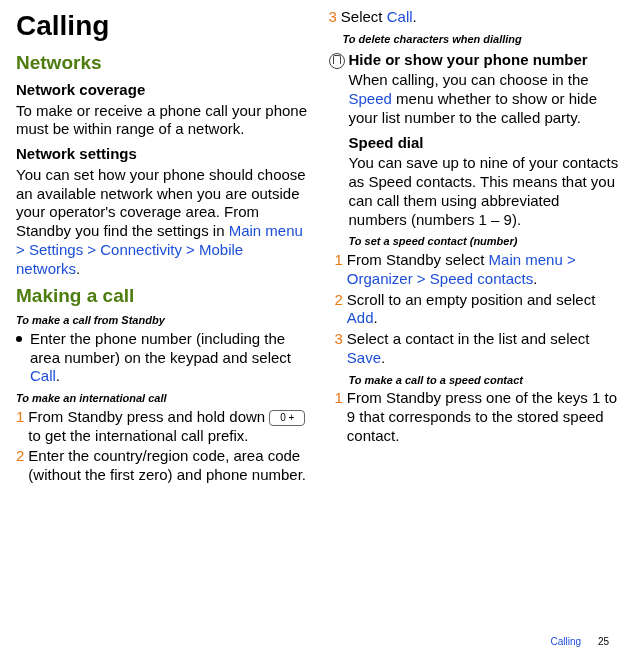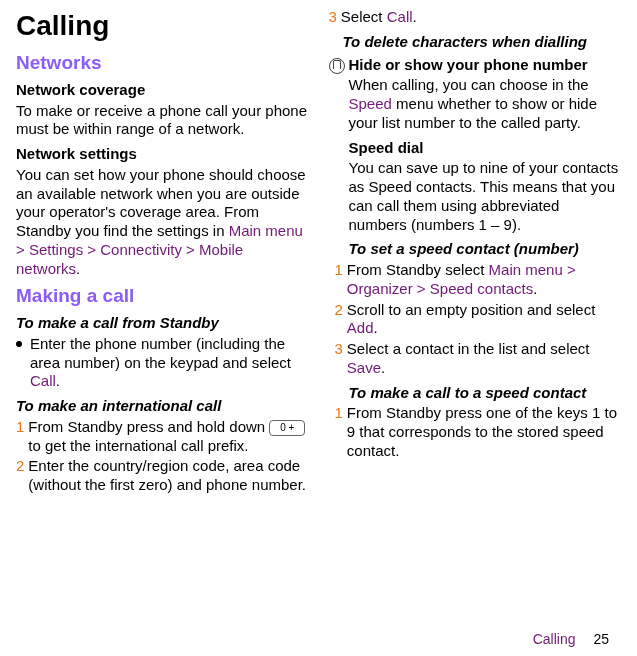--- a/index.html
+++ b/index.html
@@ -29,46 +29,46 @@
     
     h1 {
       font-size: 28px;
       font-weight: bold;
       margin-bottom: 8px;
     }
     
     h2 {
       font-size: 19px;
       font-weight: bold;
-      color: #8b5cf6;
+      color: #4d7c0f;
       margin-top: 6px;
       margin-bottom: 6px;
     }
     
     h3 {
       font-size: 15px;
       font-weight: bold;
       margin-top: 6px;
       margin-bottom: 2px;
     }
     
     h4 {
-      font-size: 15px;
+      font-size: 11px;
       font-weight: bold;
       font-style: italic;
       margin-top: 6px;
       margin-bottom: 2px;
     }
     
     p {
       margin-bottom: 4px;
     }
     
     .orange {
-      color: #701a75;
+      color: #1d4ed8;
     }
     
     .bullet-row, .num-row {
       display: flex;
       align-items: flex-start;
       margin-bottom: 2px;
     }
     
     .bullet {
       width: 6px;
@@ -137,21 +137,21 @@
     }
     
     .note-block {
       padding-left: 20px;
     }
     
     .footer {
       position: absolute;
       bottom: 8px;
       right: 28px;
-      font-size: 14px;
+      font-size: 10px;
     }
     
     .footer .orange {
       margin-right: 14px;
     }
   </style>
 </head>
 <body>
 
 <div class="columns">

